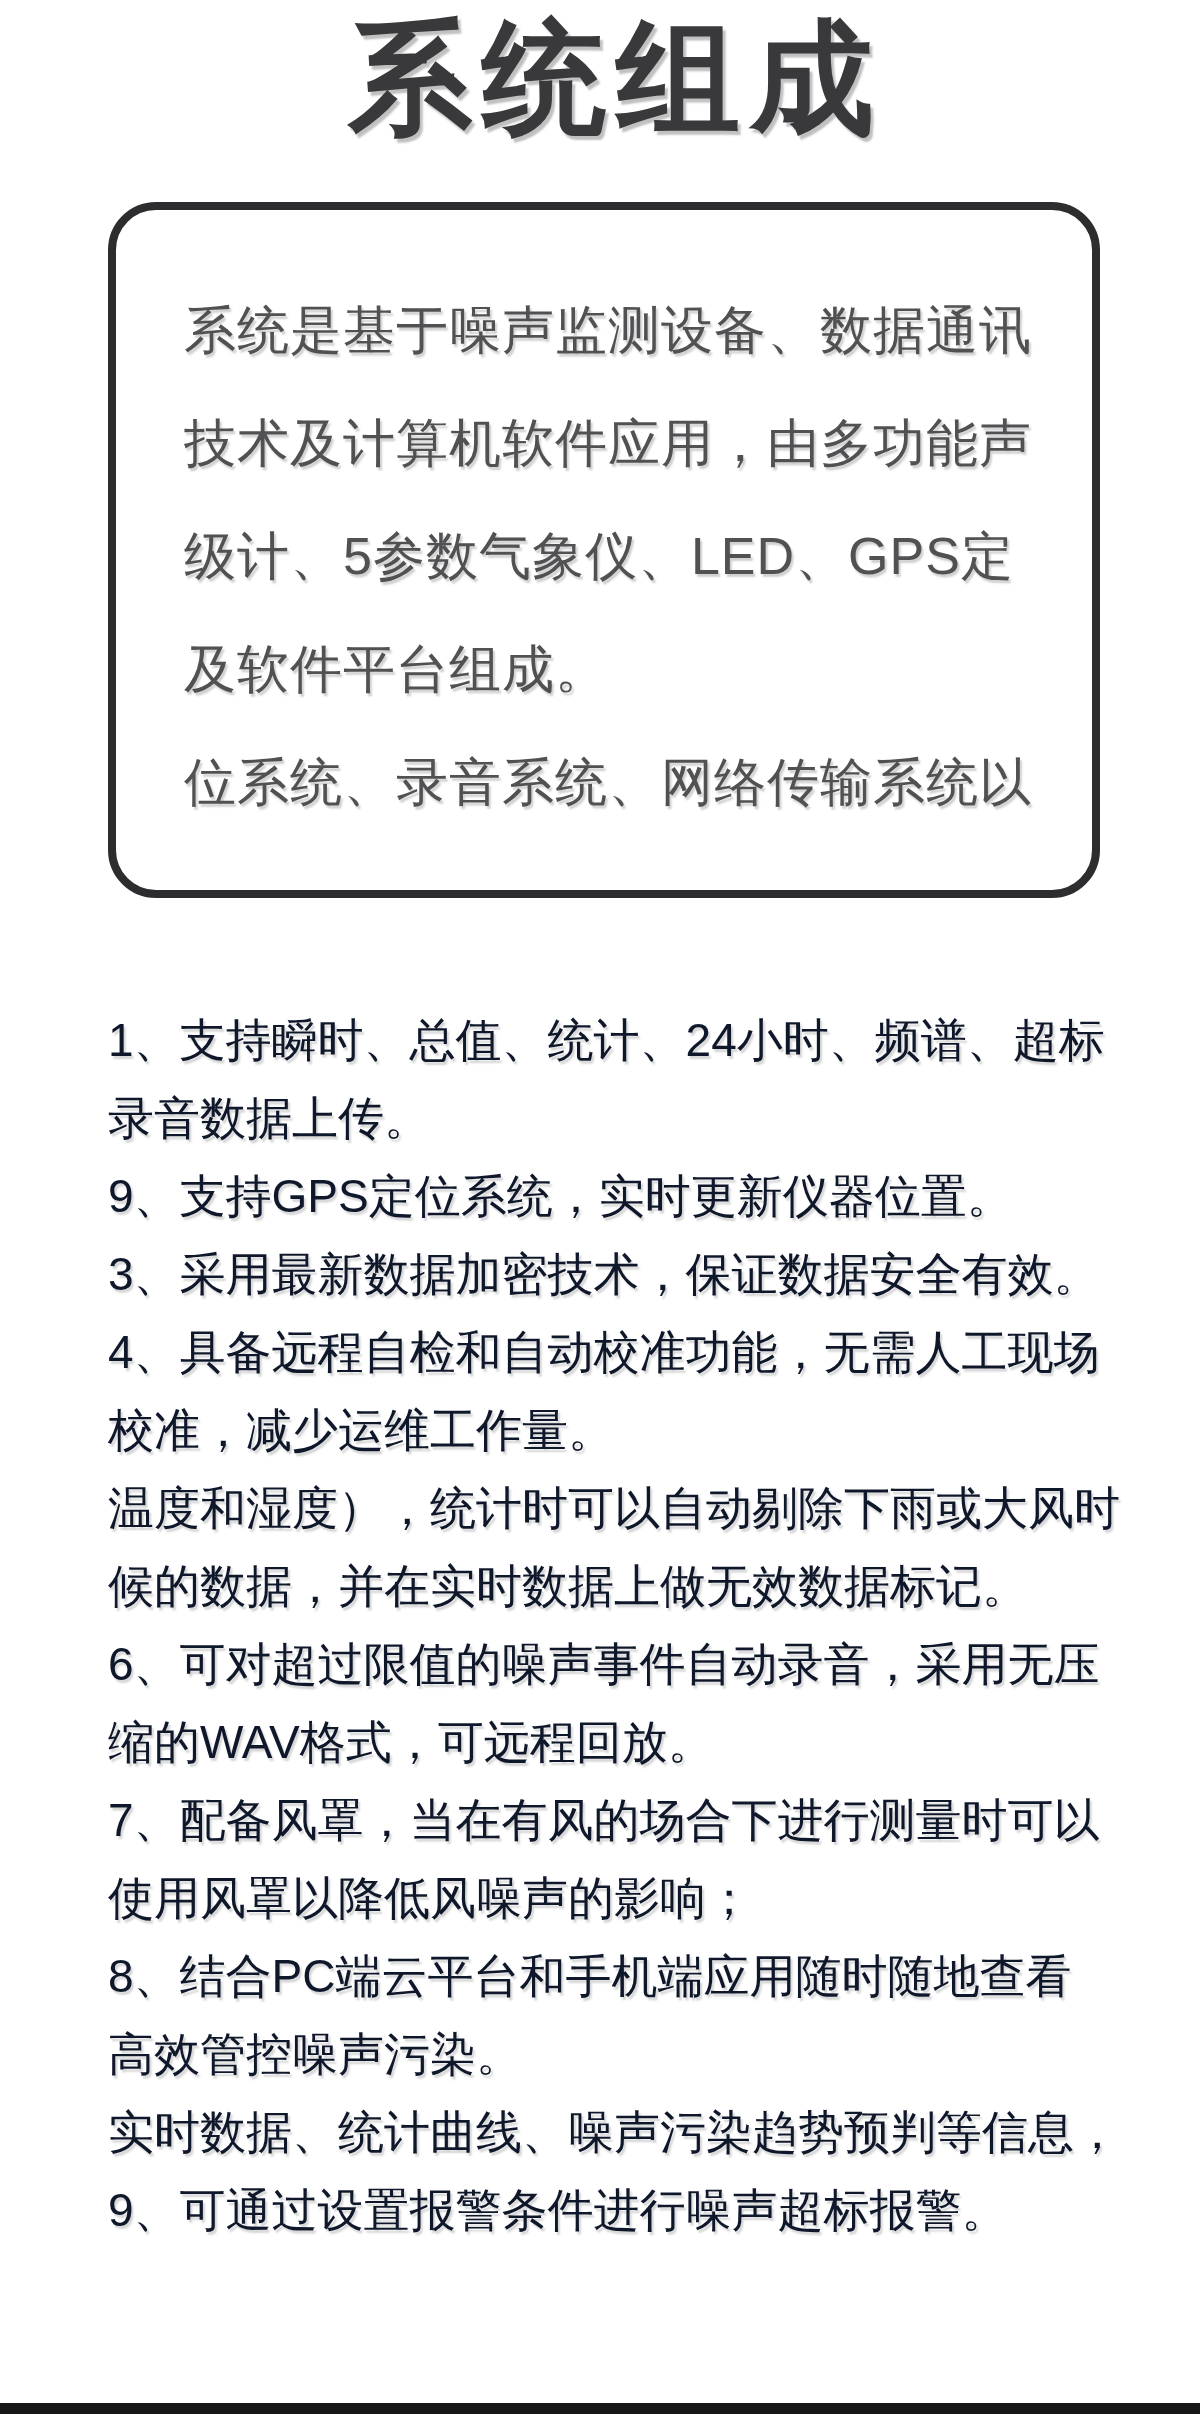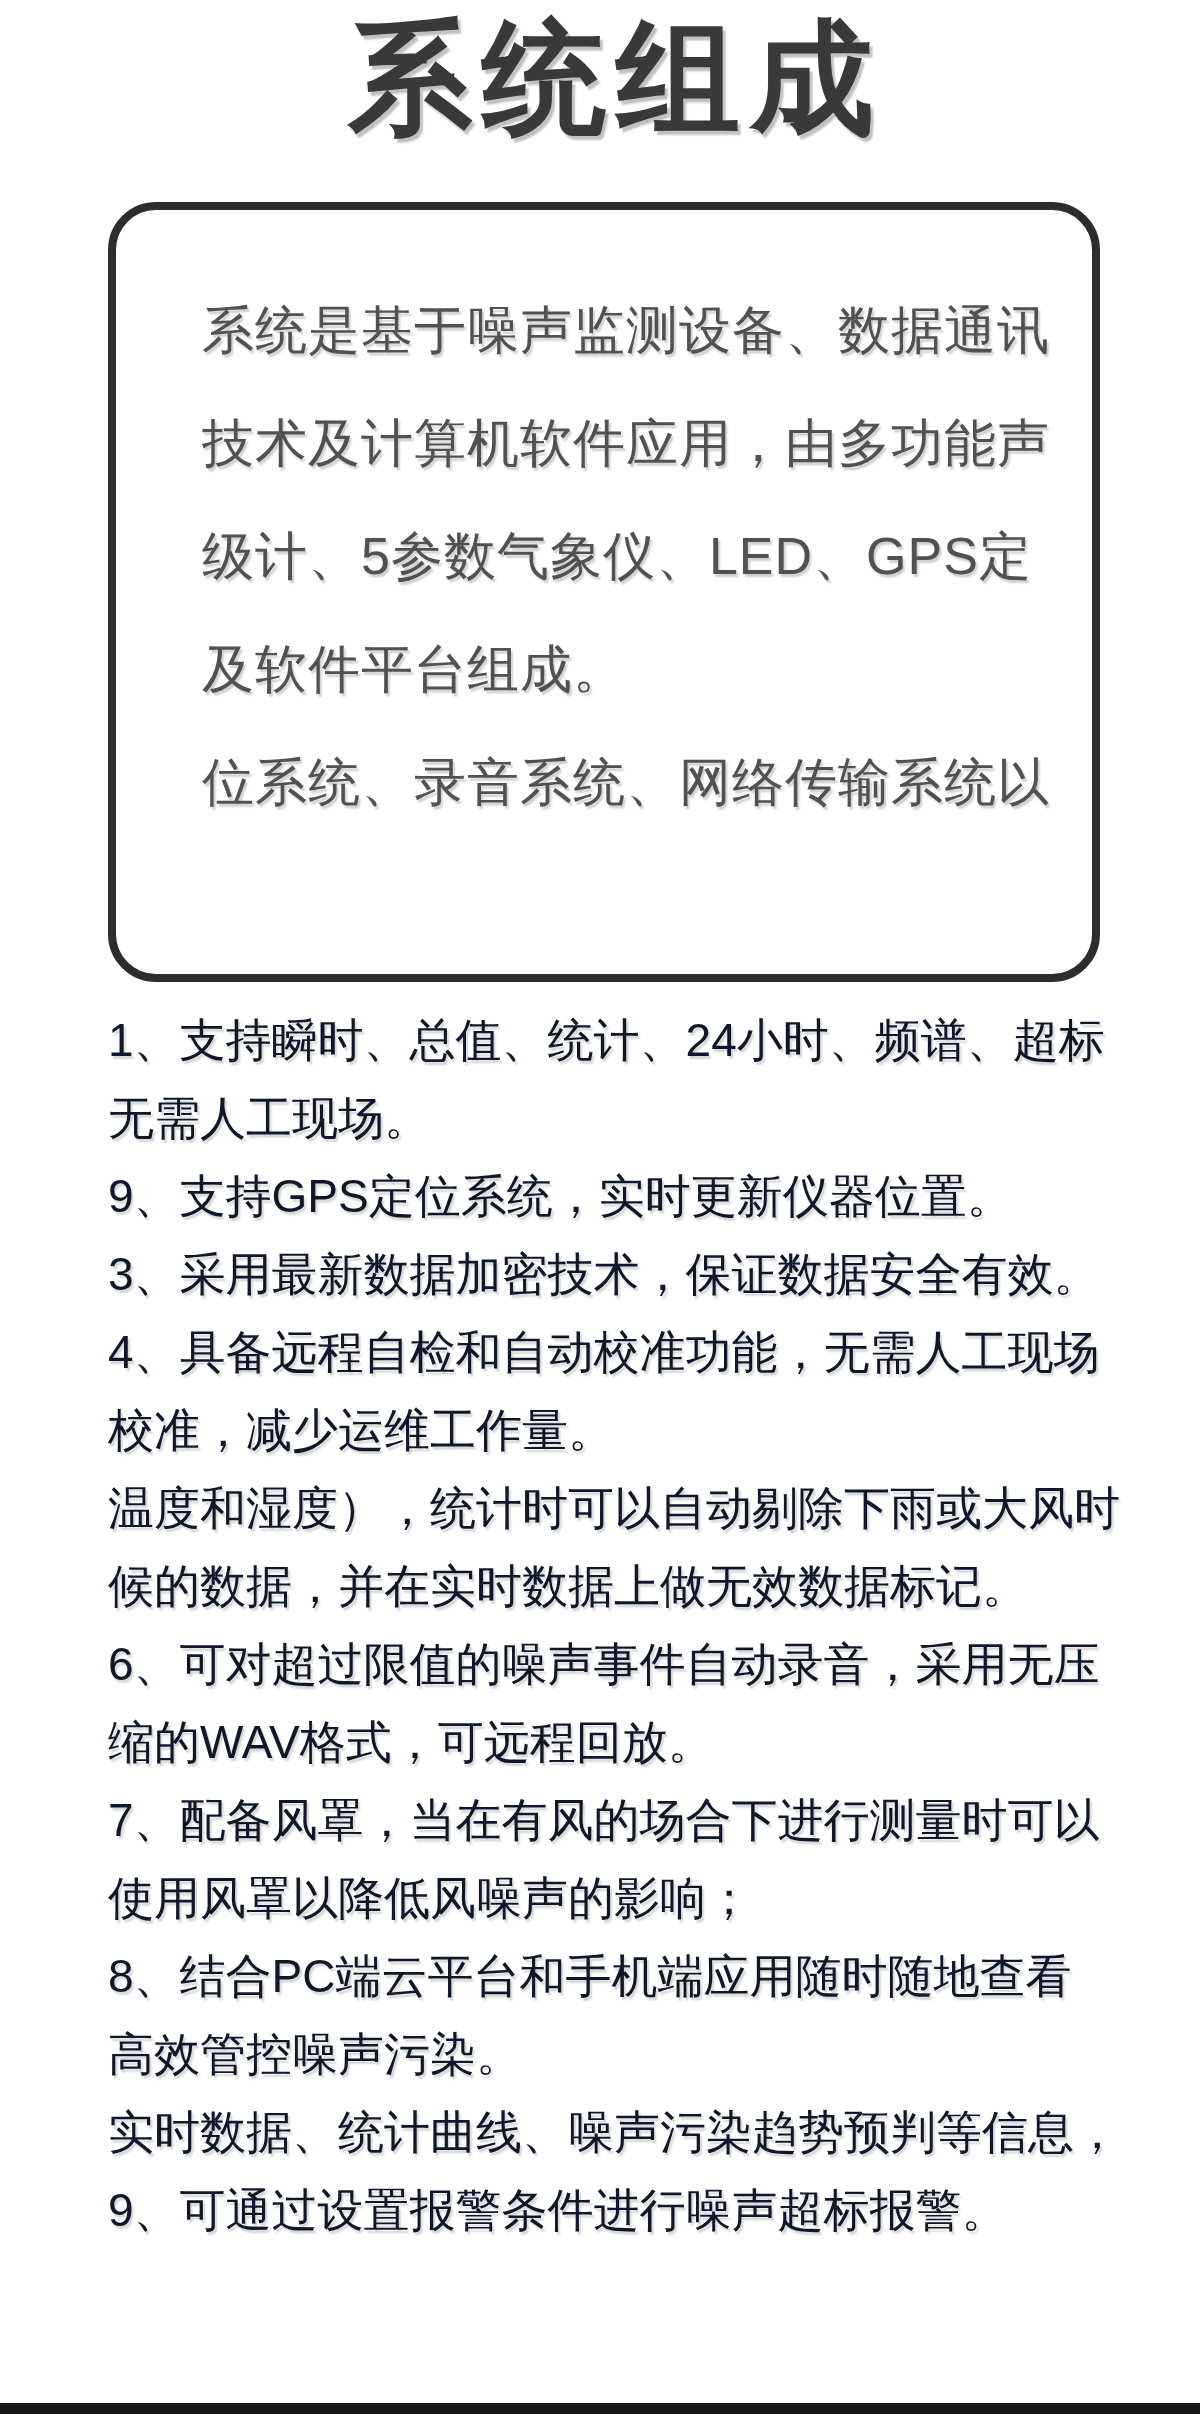--- a/index.html
+++ b/index.html
@@ -24,25 +24,25 @@
     letter-spacing: 10px;
     color: #39393c;
     text-shadow: 3px 4px 2px rgba(140,140,140,0.55);
     white-space: nowrap;
   }
   .intro-box {
     position: absolute;
     left: 108px;
     top: 202px;
     width: 992px;
-    height: 780px;
+    height: 696px;
     box-sizing: border-box;
     border: 8px solid #2d2d2f;
     border-radius: 48px;
-    padding: 64px 0 0 86px;
+    padding: 64px 0 0 68px;
     background: #ffffff;
   }
   .intro-line {
     display: block;
     white-space: nowrap;
     font-size: 52px;
     line-height: 113px;
     letter-spacing: 1px;
     color: #515154;
     text-shadow: 2px 3px 2px rgba(150,150,150,0.45);
@@ -80,21 +80,21 @@
   <span class="intro-line">系统是基于噪声监测设备、数据通讯</span>
   <span class="intro-line">技术及计算机软件应用，由多功能声</span>
   <span class="intro-line">级计、5参数气象仪、LED、GPS定</span>
   <span class="intro-line">及软件平台组成。</span>
   <span class="intro-line">位系统、录音系统、网络传输系统以</span>
 </div>
 
 <div class="feature-list">
   <p class="feature-item">
     <span class="feature-line">1、支持瞬时、总值、统计、24小时、频谱、超标</span>
-    <span class="feature-line">无需人工现场。</span>
+    <span class="feature-line">录音数据上传。</span>
   </p>
   <p class="feature-item">
     <span class="feature-line">9、支持GPS定位系统，实时更新仪器位置。</span>
   </p>
   <p class="feature-item">
     <span class="feature-line">3、采用最新数据加密技术，保证数据安全有效。</span>
   </p>
   <p class="feature-item">
     <span class="feature-line">4、具备远程自检和自动校准功能，无需人工现场</span>
     <span class="feature-line">校准，减少运维工作量。</span>

